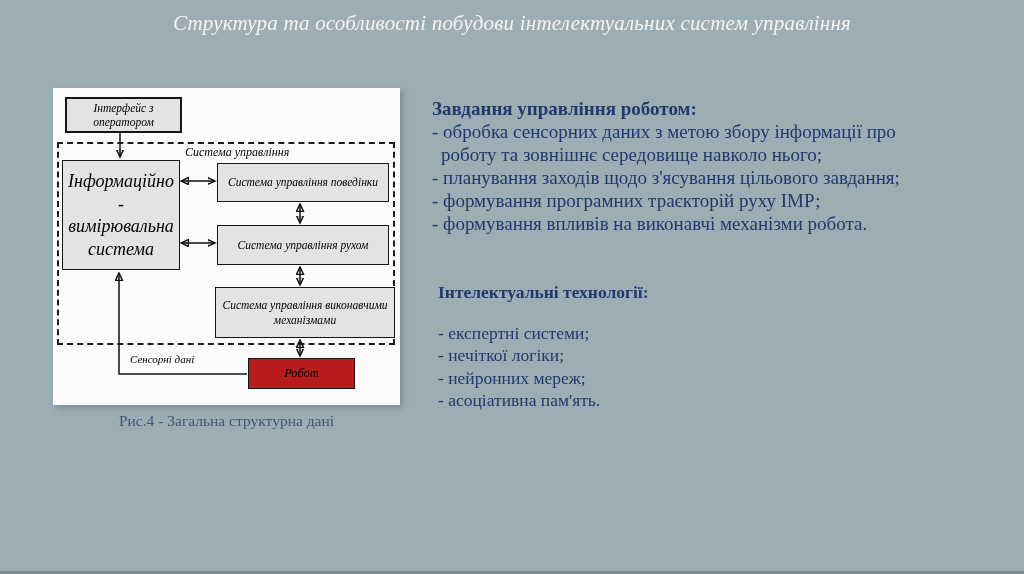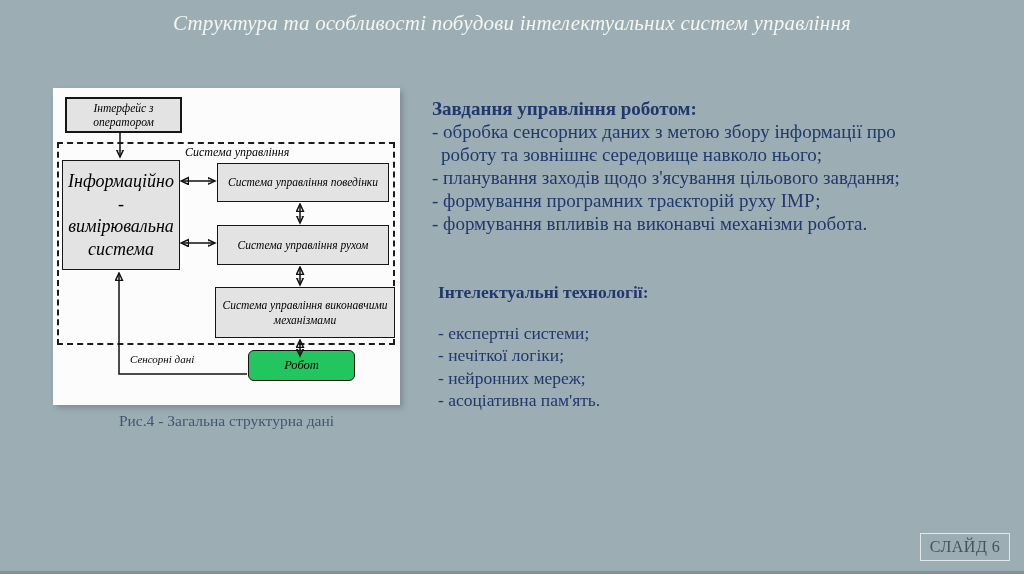--- a/index.html
+++ b/index.html
@@ -60,22 +60,22 @@
     line-height: 1.25;
     color: #000;
     padding: 1px 4px;
   }
   .box-interface { left: 12px; top: 9px;  width: 117px; height: 36px; border-width: 2px; }
   .box-ims       { left: 9px;  top: 72px; width: 118px; height: 110px; font-size: 18px; }
   .box-behavior  { left: 164px; top: 75px;  width: 172px; height: 39px; }
   .box-motion    { left: 164px; top: 137px; width: 172px; height: 40px; }
   .box-actuators { left: 162px; top: 199px; width: 180px; height: 51px; }
   .box-robot {
-    left: 195px; top: 262px; width: 107px; height: 31px;
-    background: #22c55e; font-size: 12.5px; border-radius: 6px;
+    left: 195px; top: 270px; width: 107px; height: 31px;
+    background: #b91c1c; font-size: 12.5px;
   }
   .dashed-frame {
     position: absolute;
     left: 4px; top: 54px; width: 338px; height: 203px;
     border: 2px dashed #1c1c1c;
   }
   .dashed-label {
     position: absolute;
     left: 126px; top: 1px;
     font-style: italic;
@@ -216,19 +216,16 @@
   <div class="tech-block">
     <div class="heading">Інтелектуальні технології:</div>
     <div>
         <div class="item">- експертні системи;</div>
         <div class="item">- нечіткої логіки;</div>
         <div class="item">- нейронних мереж;</div>
         <div class="item">- асоціативна пам'ять.</div>
       </div>
   </div>
 
-  <div class="slide-badge">
-    <span>СЛАЙД 6</span>
-  </div>
 
   <div class="bottom-edge"></div>
 
 </div>
 
 </body></html>

